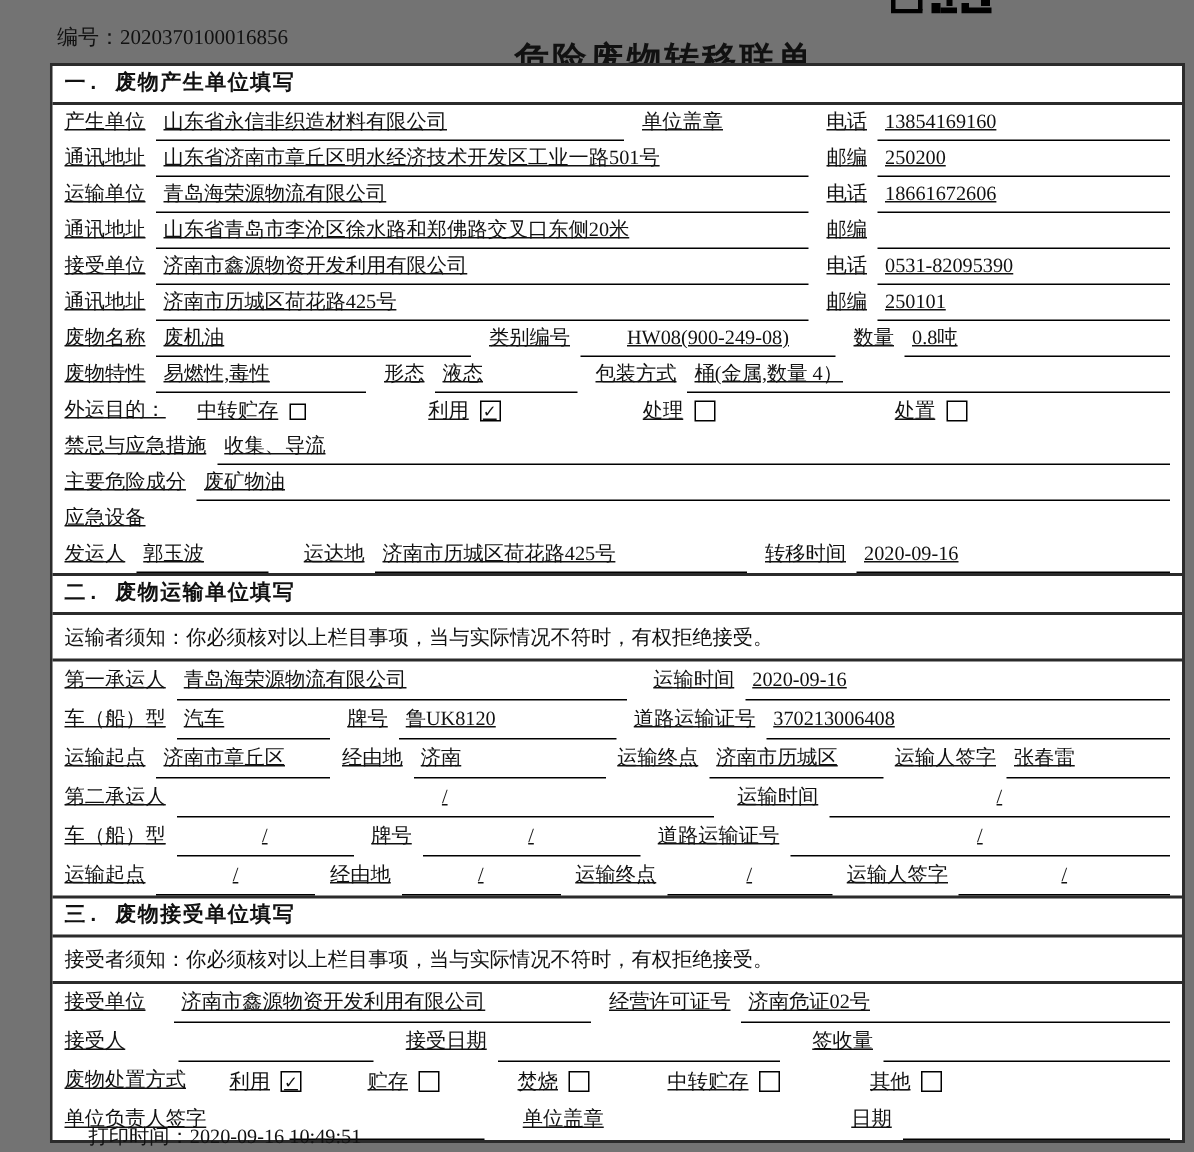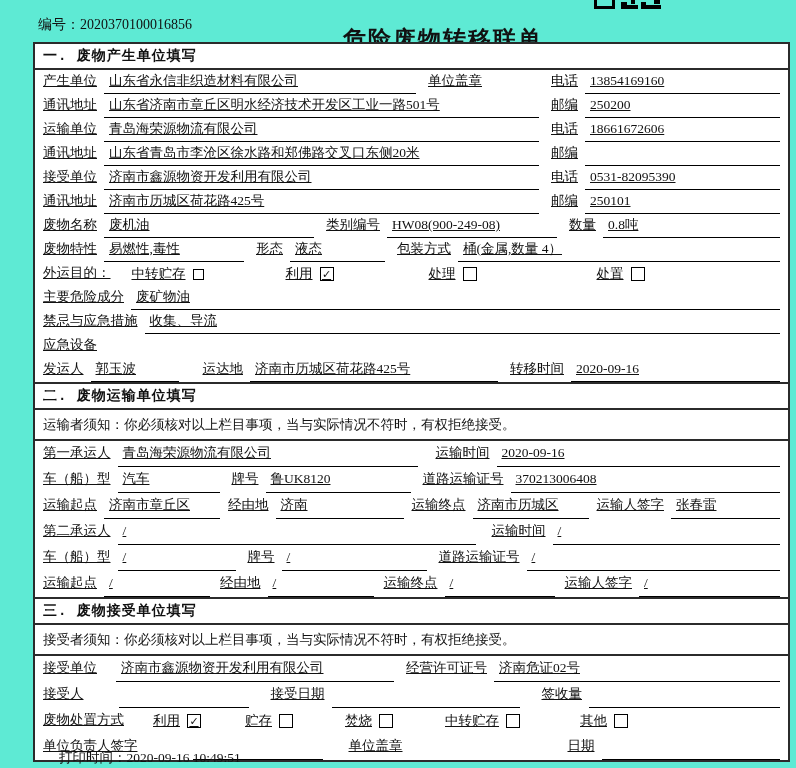--- a/index.html
+++ b/index.html
@@ -1,37 +1,37 @@
 <!DOCTYPE html>
 <html><head>
 <meta charset="utf-8">
 <style>
   html,body{margin:0;padding:0;background:#ffffff;}
   body{width:796px;height:768px;position:relative;font-family:"Liberation Serif","DejaVu Serif",serif;color:#111;overflow:hidden;}
-  .page{position:absolute;inset:0;background:#5eead4;}
+  .page{position:absolute;inset:0;background:#737373;}
 
   
   .serial{position:absolute;left:38px;top:16px;font-size:14px;white-space:nowrap;}
   .doc-title{position:absolute;left:0;top:24px;width:100%;text-align:center;font-size:23px;font-weight:bold;letter-spacing:2px;text-indent:90px;}
   .qr-frag{position:absolute;left:594px;top:0;width:72px;height:9px;}
 
   
   .form-box{position:absolute;left:33px;top:42px;width:753px;border:2px solid #2b2b2b;background:#fff;}
   .sec-h{height:24px;line-height:24px;font-weight:bold;font-size:14px;padding:0 8px;border-bottom:2px solid #2b2b2b;letter-spacing:1px;font-family:Liberation Mono, monospace;}
   .sec-h.mid{border-top:2px solid #2b2b2b;}
   .notice{height:29px;line-height:29px;font-size:13.5px;padding:0 8px;border-bottom:2px solid #2b2b2b;white-space:nowrap;}
 
   .row{display:flex;height:24px;line-height:22px;font-size:13.5px;padding:0 8px;white-space:nowrap;text-decoration:underline;}
   .row.r26{height:26px;line-height:24px;}
   .lbl{padding-right:7px;flex:0 0 auto;}
   .lbl.ml{margin-left:12px;}
   .lbl.mla{margin-left:auto;}
   .val{border-bottom:1px solid #000;padding:0 5px;flex:0 0 auto;overflow:hidden;}
   .val.fill{flex:1 1 auto;}
-  .val.ctr{}
+  .val.ctr{text-align:center;}
 
   .opt{display:flex;align-items:center;flex:0 0 auto;}
   .cb{display:inline-flex;width:12px;height:12px;border:1px solid #000;margin-left:7px;align-items:center;justify-content:center;
       font-size:11px;line-height:11px;font-family:"DejaVu Sans",sans-serif;position:relative;top:0px;}
   .cb.small{width:9px;height:9px;}
 
   .footer{position:absolute;left:37px;top:749px;font-size:13.5px;white-space:nowrap;margin-left:22px;}
 </style>
 </head>
 <body>
@@ -139,27 +139,27 @@
       </span>
       <span class="opt" style="margin-left:120px">
         <span>处置</span>
         <span class="cb">
             <span></span>
           </span>
       </span>
     </div>
 
     <div class="row">
+      <span class="lbl">禁忌与应急措施</span>
+      <span class="val fill">收集、导流</span>
+    </div>
+
+    <div class="row">
       <span class="lbl">主要危险成分</span>
       <span class="val fill">废矿物油</span>
-    </div>
-
-    <div class="row">
-      <span class="lbl">禁忌与应急措施</span>
-      <span class="val fill">收集、导流</span>
     </div>
 
     <div class="row">
       <span class="lbl">应急设备</span>
     </div>
 
     <div class="row">
       <span class="lbl">发运人</span>
       <span class="val" style="width:78px">郭玉波</span>
       <span class="lbl ml" style="margin-left:24px">运达地</span>

